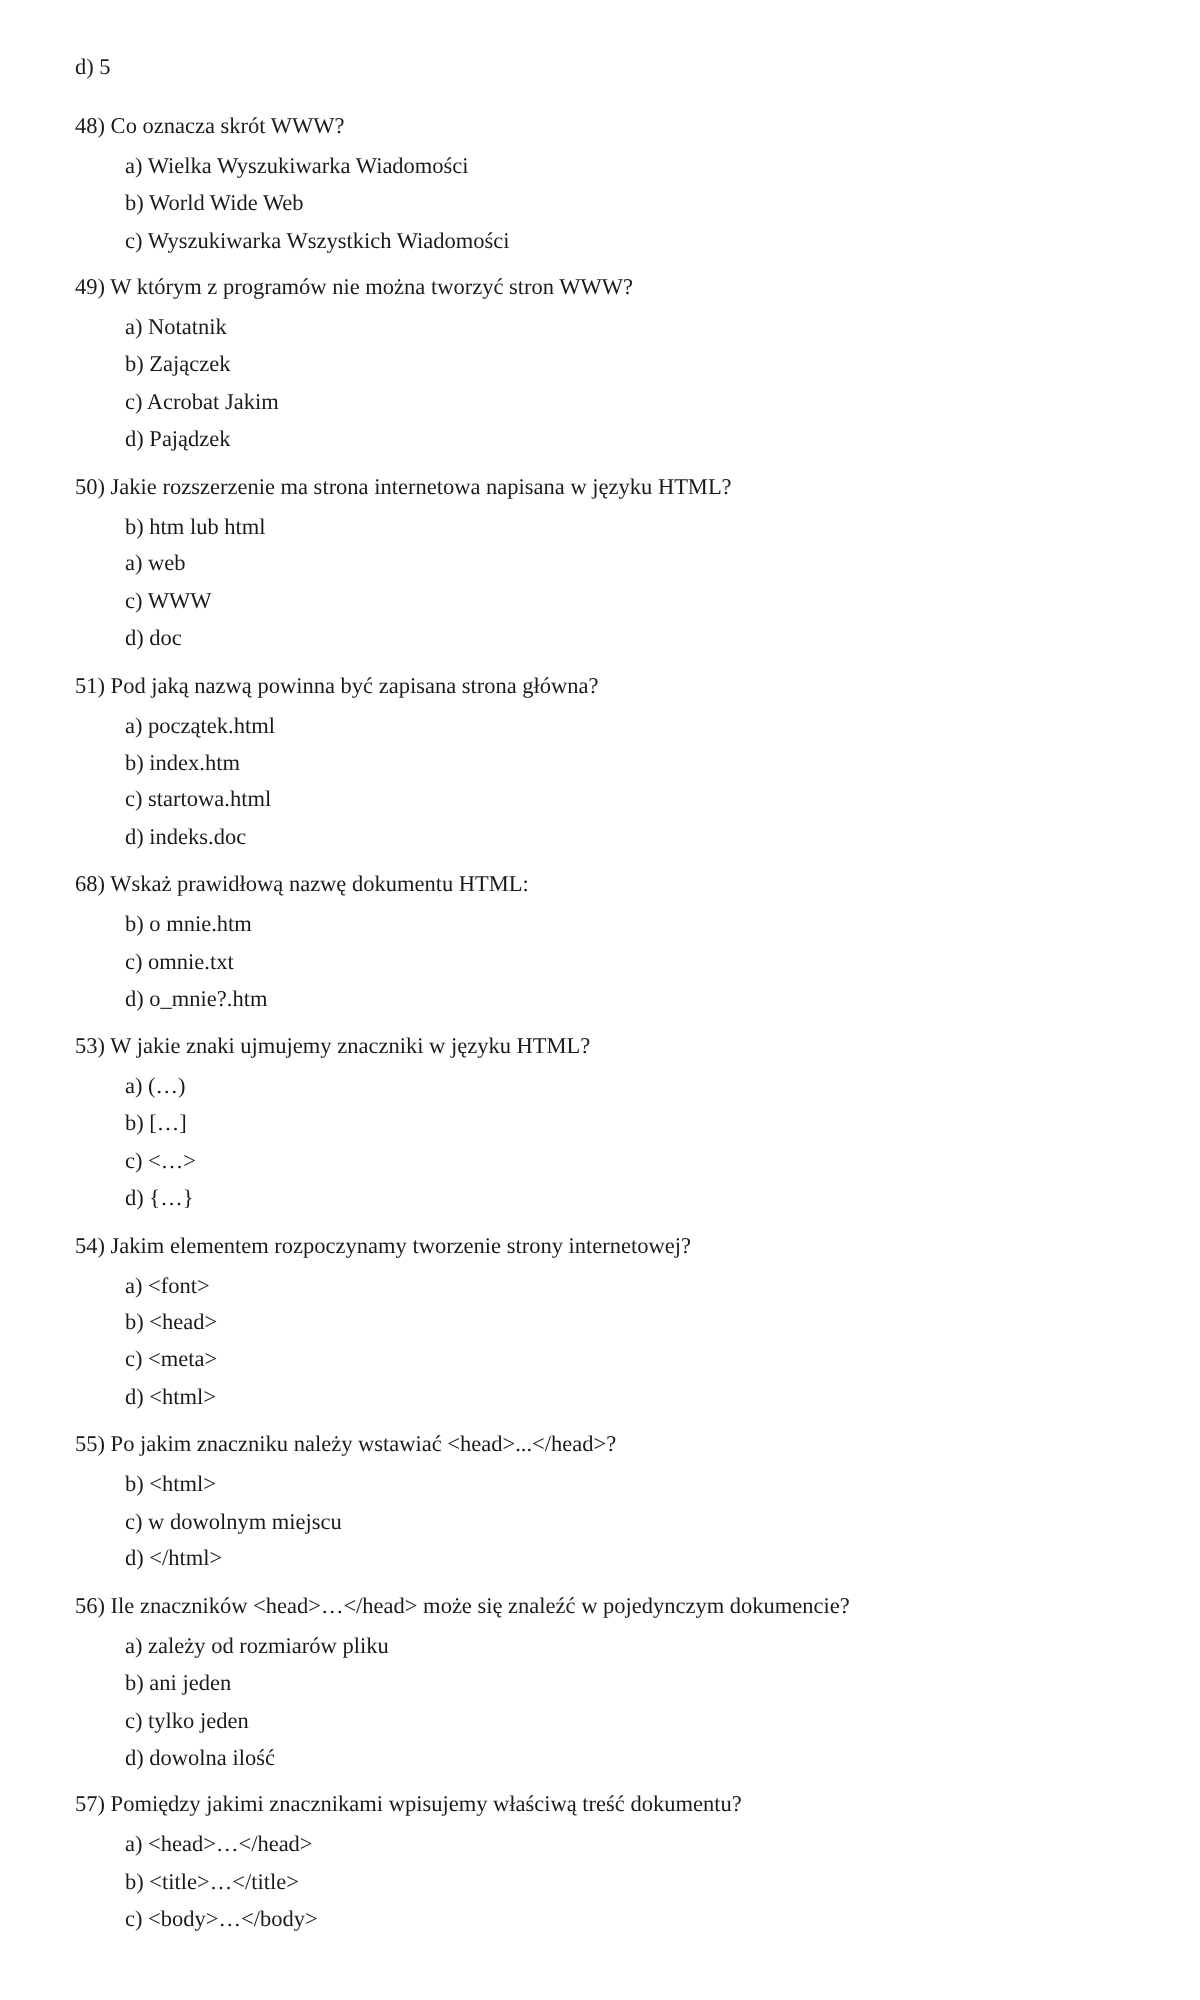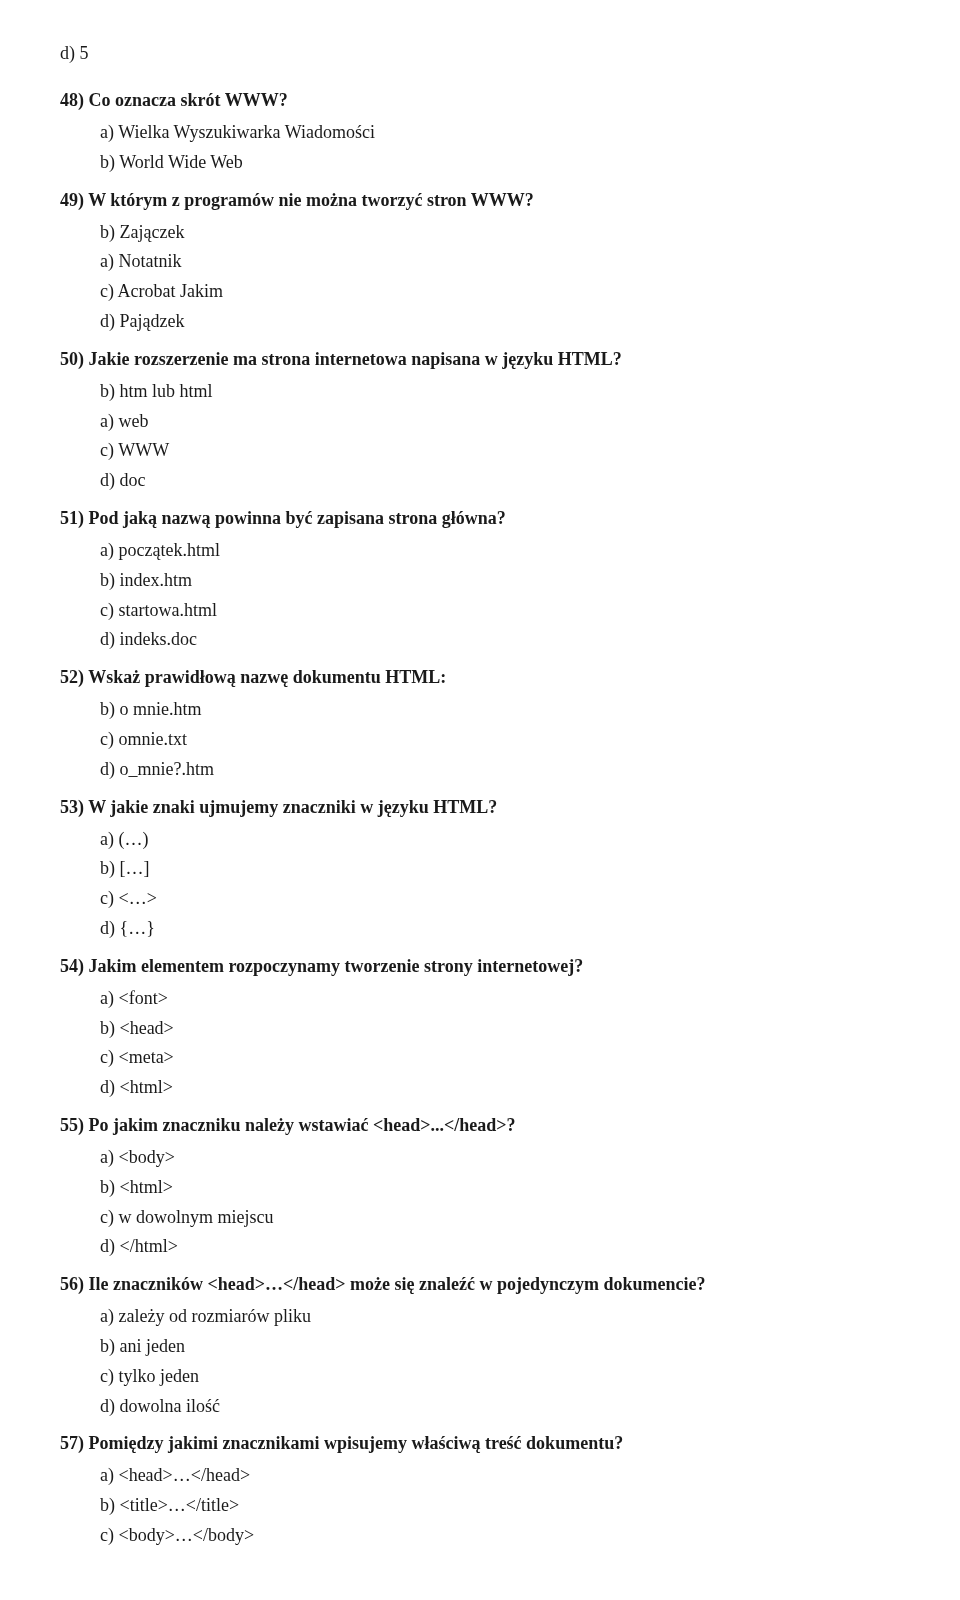--- a/index.html
+++ b/index.html
@@ -15,21 +15,20 @@
       padding: 40px 60px;
       width: 960px;
       min-height: 1600px;
     }
     .question-block {
       margin-bottom: 10px;
     }
     .question-line {
       margin-bottom: 4px;
       line-height: 1.5;
-      font-weight: bold;
     }
     .options-list {
       list-style: none;
       padding-left: 40px;
       margin-bottom: 8px;
     }
     .options-list li {
       line-height: 1.6;
       margin-bottom: 1px;
     }
@@ -45,27 +44,28 @@
   <div class="intro-line">
     <span>d)  5</span>
   </div>
 
   <div id="questions-container">
       <div class="question-block">
         <p class="question-line">48) Co oznacza skrót WWW?</p>
         <ul class="options-list">
           <li>a)  Wielka Wyszukiwarka Wiadomości</li>
           <li>b)  World Wide Web</li>
+          <li>c)  Wyszukiwarka Wszystkich Wiadomości</li>
         </ul>
       </div>
       <div class="question-block">
         <p class="question-line">49) W którym z programów nie można tworzyć stron WWW?</p>
         <ul class="options-list">
+          <li>a)  Notatnik</li>
           <li>b)  Zajączek</li>
-          <li>a)  Notatnik</li>
           <li>c)  Acrobat Jakim</li>
           <li>d)  Pajądzek</li>
         </ul>
       </div>
       <div class="question-block">
         <p class="question-line">50) Jakie rozszerzenie ma strona internetowa napisana w języku HTML?</p>
         <ul class="options-list">
           <li>b)  htm lub html</li>
           <li>a)  web</li>
           <li>c)  WWW</li>
@@ -75,21 +75,21 @@
       <div class="question-block">
         <p class="question-line">51) Pod jaką nazwą powinna być zapisana strona główna?</p>
         <ul class="options-list">
           <li>a)  początek.html</li>
           <li>b)  index.htm</li>
           <li>c)  startowa.html</li>
           <li>d)  indeks.doc</li>
         </ul>
       </div>
       <div class="question-block">
-        <p class="question-line">52) Wskaż prawidłową nazwę dokumentu HTML:</p>
+        <p class="question-line">68) Wskaż prawidłową nazwę dokumentu HTML:</p>
         <ul class="options-list">
           <li>b)  o mnie.htm</li>
           <li>c)  omnie.txt</li>
           <li>d)  o_mnie?.htm</li>
         </ul>
       </div>
       <div class="question-block">
         <p class="question-line">53) W jakie znaki ujmujemy znaczniki w języku HTML?</p>
         <ul class="options-list">
           <li>a)  (…)</li>
@@ -103,21 +103,20 @@
         <ul class="options-list">
           <li>a)  &lt;font&gt;</li>
           <li>b)  &lt;head&gt;</li>
           <li>c)  &lt;meta&gt;</li>
           <li>d)  &lt;html&gt;</li>
         </ul>
       </div>
       <div class="question-block">
         <p class="question-line">55) Po jakim znaczniku należy wstawiać &lt;head&gt;...&lt;/head&gt;?</p>
         <ul class="options-list">
-          <li>a)  &lt;body&gt;</li>
           <li>b)  &lt;html&gt;</li>
           <li>c)  w dowolnym miejscu</li>
           <li>d)  &lt;/html&gt;</li>
         </ul>
       </div>
       <div class="question-block">
         <p class="question-line">56) Ile znaczników &lt;head&gt;…&lt;/head&gt; może się znaleźć w pojedynczym dokumencie?</p>
         <ul class="options-list">
           <li>a)  zależy od rozmiarów pliku</li>
           <li>b)  ani jeden</li>

